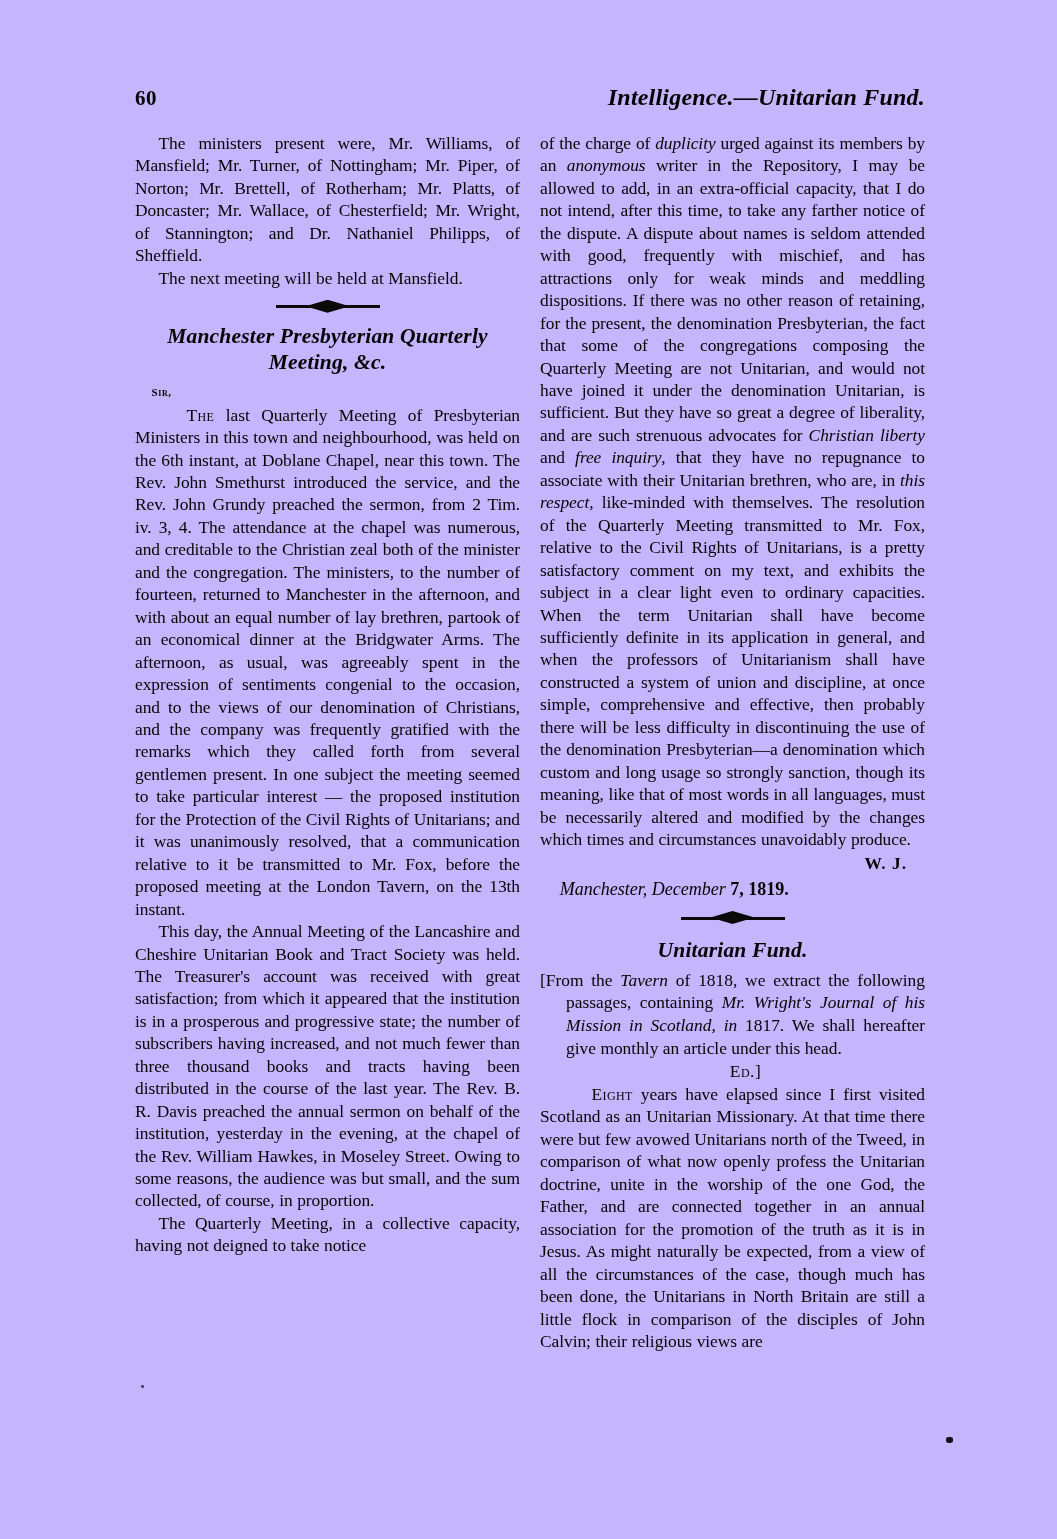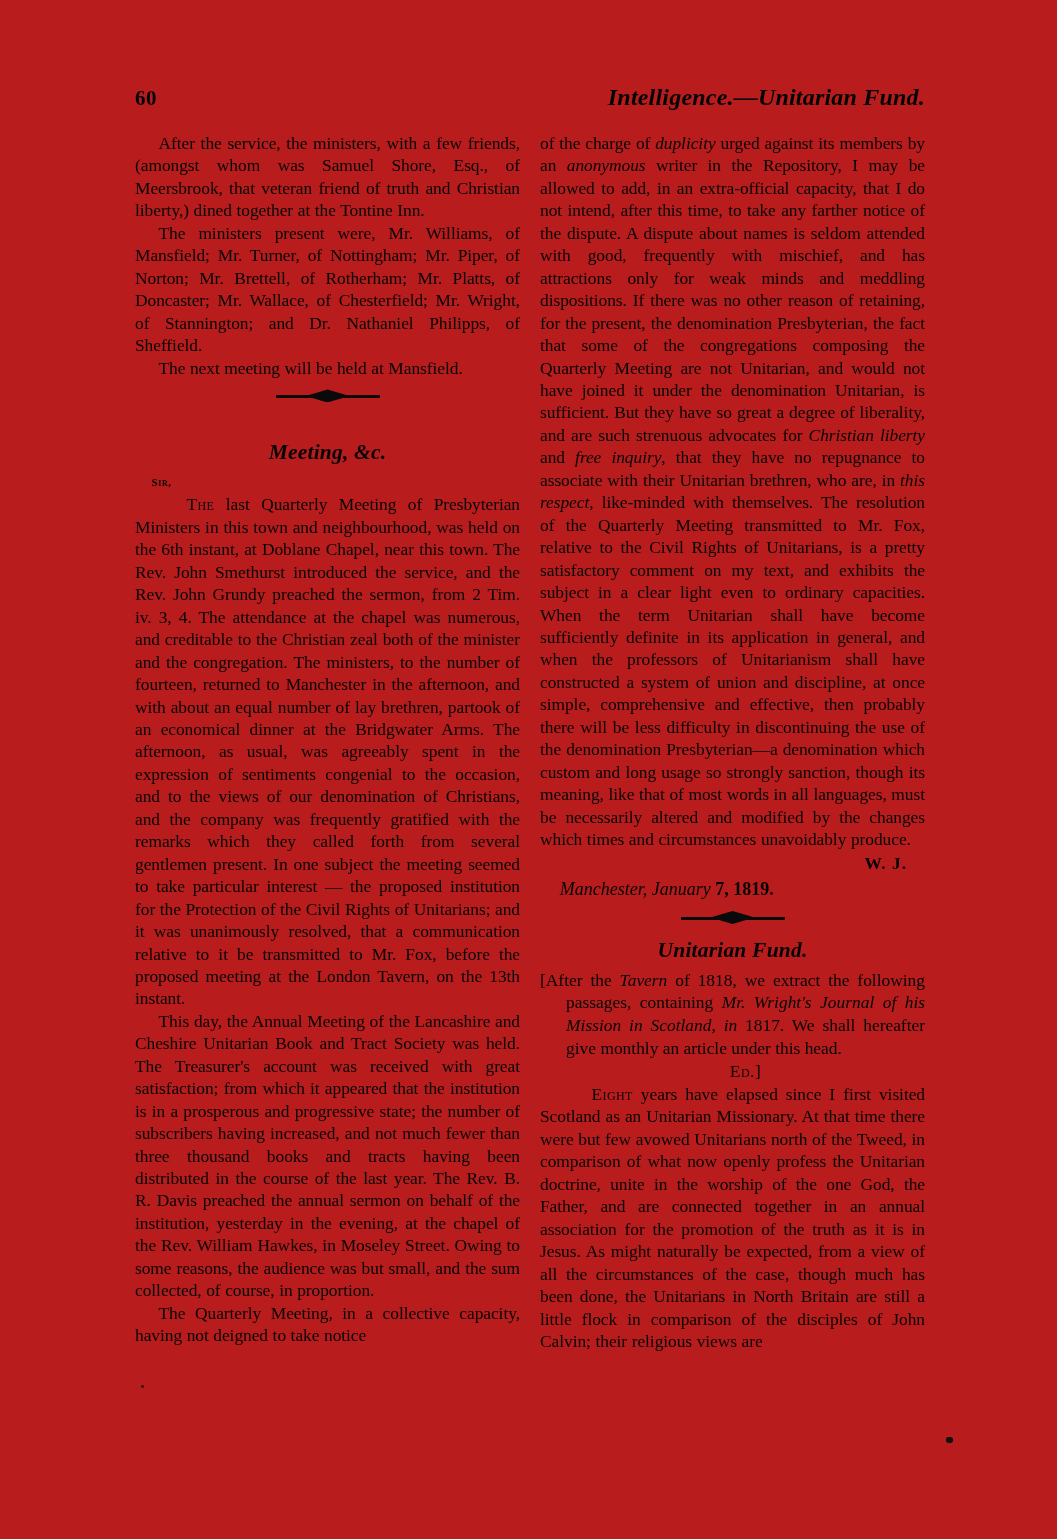--- a/index.html
+++ b/index.html
@@ -14,21 +14,21 @@
     position: relative;
     font-family: "Liberation Serif", "DejaVu Serif", serif;
     color: #050505;
     overflow: hidden;
   }
 
   
   .page {
     position: absolute;
     inset: 0;
-    background: #b91c1c;
+    background: #c4b5fd;
     font-family: Liberation Serif, serif;
   }
 
   
   .running-head {
     position: absolute;
     left: 135px;
     top: 84px;
     width: 790px;
     height: 34px;
@@ -187,52 +187,51 @@
 
   <div class="running-head">
     <span class="folio">60</span>
     <span class="head-title">Intelligence.—Unitarian Fund.</span>
   </div>
 
   <div class="columns">
 
     <div class="col col-left">
 
-      <p class="body">After the service, the ministers, with a few friends, (amongst whom was Samuel Shore, Esq., of Meersbrook, that veteran friend of truth and Christian liberty,) dined together at the Tontine Inn.</p>
       <p class="body">The ministers present were, Mr. Williams, of Mansfield; Mr. Turner, of Nottingham; Mr. Piper, of Norton; Mr. Brettell, of Rotherham; Mr. Platts, of Doncaster; Mr. Wallace, of Chesterfield; Mr. Wright, of Stannington; and Dr. Nathaniel Philipps, of Sheffield.</p>
       <p class="body">The next meeting will be held at Mansfield.</p>
 
       <div class="ornament"></div>
 
       <h2 class="section-title">
-        <br>
+        <span>Manchester Presbyterian Quarterly</span><br>
         <span>Meeting, &amp;c.</span>
       </h2>
 
       <p class="salutation">Sir,</p>
 
       <p class="body"><span class="smallcaps">The</span><span> last Quarterly Meeting of Presbyterian Ministers in this town and neighbourhood, was held on the 6th instant, at Doblane Chapel, near this town. The Rev. John Smethurst introduced the service, and the Rev. John Grundy preached the sermon, from 2 Tim. iv. 3, 4. The attendance at the chapel was numerous, and creditable to the Christian zeal both of the minister and the congregation. The ministers, to the number of fourteen, returned to Manchester in the afternoon, and with about an equal number of lay brethren, partook of an economical dinner at the Bridgwater Arms. The afternoon, as usual, was agreeably spent in the expression of sentiments congenial to the occasion, and to the views of our denomination of Christians, and the company was frequently gratified with the remarks which they called forth from several gentlemen present. In one subject the meeting seemed to take particular interest — the proposed institution for the Protection of the Civil Rights of Unitarians; and it was unanimously resolved, that a communication relative to it be transmitted to Mr. Fox, before the proposed meeting at the London Tavern, on the 13th instant.</span></p>
 
       <p class="body">This day, the Annual Meeting of the Lancashire and Cheshire Unitarian Book and Tract Society was held. The Treasurer's account was received with great satisfaction; from which it appeared that the institution is in a prosperous and progressive state; the number of subscribers having increased, and not much fewer than three thousand books and tracts having been distributed in the course of the last year. The Rev. B. R. Davis preached the annual sermon on behalf of the institution, yesterday in the evening, at the chapel of the Rev. William Hawkes, in Moseley Street. Owing to some reasons, the audience was but small, and the sum collected, of course, in proportion.</p>
       <p class="body">The Quarterly Meeting, in a collective capacity, having not deigned to take notice</p>
     </div>
 
     <div class="col col-right">
 
       <p class="body noindent"><span>of the charge of </span><i class="it">duplicity</i><span> urged against its members by an </span><i class="it">anonymous</i><span> writer in the Repository, I may be allowed to add, in an extra-official capacity, that I do not intend, after this time, to take any farther notice of the dispute. A dispute about names is seldom attended with good, frequently with mischief, and has attractions only for weak minds and meddling dispositions. If there was no other reason of retaining, for the present, the denomination Presbyterian, the fact that some of the congregations composing the Quarterly Meeting are not Unitarian, and would not have joined it under the denomination Unitarian, is sufficient. But they have so great a degree of liberality, and are such strenuous advocates for </span><i class="it">Christian liberty</i><span> and </span><i class="it">free inquiry</i><span>, that they have no repugnance to associate with their Unitarian brethren, who are, in </span><i class="it">this respect,</i><span> like-minded with themselves. The resolution of the Quarterly Meeting transmitted to Mr. Fox, relative to the Civil Rights of Unitarians, is a pretty satisfactory comment on my text, and exhibits the subject in a clear light even to ordinary capacities. When the term Unitarian shall have become sufficiently definite in its application in general, and when the professors of Unitarianism shall have constructed a system of union and discipline, at once simple, comprehensive and effective, then probably there will be less difficulty in discontinuing the use of the denomination Presbyterian—a denomination which custom and long usage so strongly sanction, though its meaning, like that of most words in all languages, must be necessarily altered and modified by the changes which times and circumstances unavoidably produce.</span></p>
 
       <p class="signature">W. J.</p>
 
-      <p class="dateline"><span>Manchester, January </span><b>7, 1819.</b></p>
+      <p class="dateline"><span>Manchester, December </span><b>7, 1819.</b></p>
 
       <div class="ornament"></div>
 
       <h2 class="section-title single">Unitarian Fund.</h2>
 
-      <p class="ed-note"><span class="hang-first">[After the </span><i class="it">Tavern</i><span> of 1818, we extract the following passages, containing </span><i class="it">Mr. Wright's Journal of his Mission in Scotland, in</i><span> 1817. We shall hereafter give monthly an article under this head.</span><span class="ed-sign">Ed.]</span></p>
+      <p class="ed-note"><span class="hang-first">[From the </span><i class="it">Tavern</i><span> of 1818, we extract the following passages, containing </span><i class="it">Mr. Wright's Journal of his Mission in Scotland, in</i><span> 1817. We shall hereafter give monthly an article under this head.</span><span class="ed-sign">Ed.]</span></p>
 
       <p class="body"><span class="smallcaps">Eight</span><span> years have elapsed since I first visited Scotland as an Unitarian Missionary. At that time there were but few avowed Unitarians north of the Tweed, in comparison of what now openly profess the Unitarian doctrine, unite in the worship of the one God, the Father, and are connected together in an annual association for the promotion of the truth as it is in Jesus. As might naturally be expected, from a view of all the circumstances of the case, though much has been done, the Unitarians in North Britain are still a little flock in comparison of the disciples of John Calvin; their religious views are</span></p>
     </div>
   </div>
 
   <div class="speck speck-a"></div>
   <div class="speck speck-b"></div>
 </div>
 
 </body></html>

